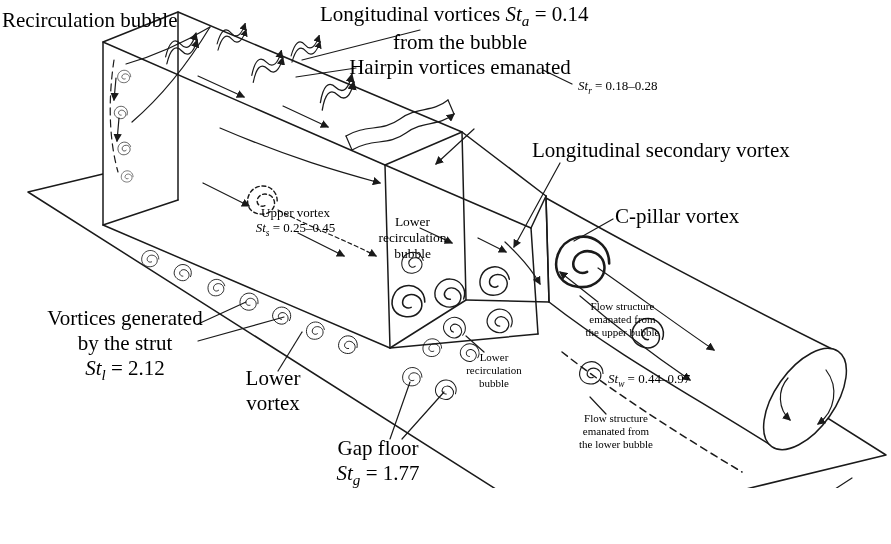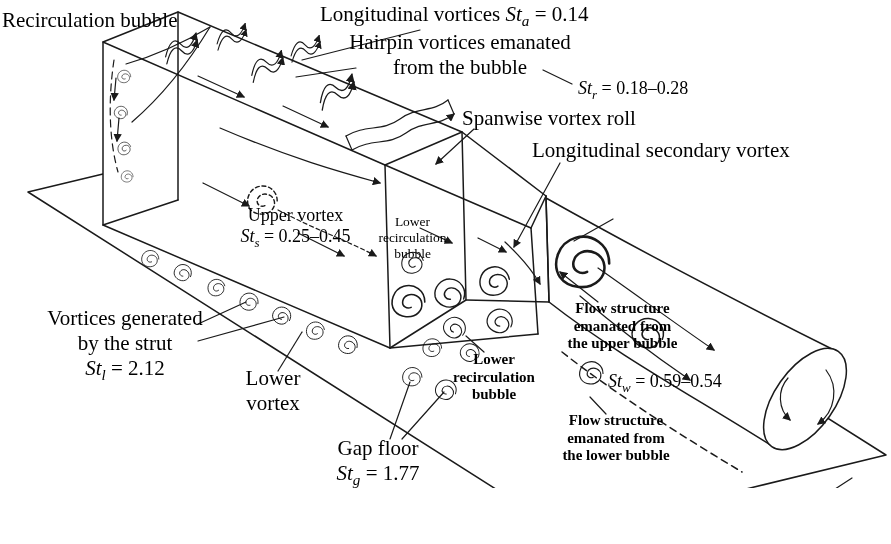--- a/index.html
+++ b/index.html
@@ -8,23 +8,23 @@
     font-family:"Liberation Serif", serif; color:#000000; overflow:hidden;
   }
   .fig svg { position:absolute; left:0; top:0; }
   .ln { fill:none; stroke:#1a1a1a; stroke-width:1.5; stroke-linecap:round; stroke-linejoin:round; }
   .thin { stroke-width:1.2; }
   .fillw { fill:#ffffff; }
   .dash  { stroke-dasharray:7 5; }
   .dash2 { stroke-dasharray:4 3; }
   .lbl { position:absolute; line-height:1.18; white-space:nowrap; }
   .big { font-size:21px; }
-  .med { font-size:18px; }
+  .med { font-size:13px; }
   .sm  { font-size:13.5px; }
-  .sm2 { font-size:15px;font-weight:bold; }
+  .sm2 { font-size:11px; }
   .ctr { text-align:center; }
   .lbl i { font-style:italic;text-align:right; }
   .lbl sub { font-style:italic; font-size:0.72em; }
 </style>
 </head>
 <body>
 
 <div class="fig">
 
   <svg width="891" height="544" viewBox="0 0 891 544">
@@ -160,36 +160,36 @@
 
   <div class="lbl big" style="left:2px; top:8px;">
     <span>Recirculation bubble</span>
   </div>
 
   <div class="lbl big" style="left:320px; top:2px;">
     <span>Longitudinal vortices </span><i>St</i><sub>a</sub><span> = 0.14</span>
   </div>
 
   <div class="lbl big ctr" style="left:325px; top:30px; width:270px;">
+    <div>from the bubble</div>
     <div>Hairpin vortices emanated</div>
-    <div>from the bubble</div>
   </div>
 
   <div class="lbl med" style="left:578px; top:78px;">
     <i>St</i><sub>r</sub><span> = 0.18–0.28</span>
   </div>
 
-  <div class="lbl big" style="left:462px; top:106px;">
-    <span>Spanwise vortex roll</span>
-  </div>
 
   <div class="lbl big" style="left:532px; top:138px;">
     <span>Longitudinal secondary vortex</span>
   </div>
 
+  <div class="lbl big" style="left:615px; top:204px;">
+    <span>C-pillar vortex</span>
+  </div>
 
   <div class="lbl med ctr" style="left:233px; top:205px; width:125px;">
     <div>Upper vortex</div>
     <div><i>St</i><sub>s</sub><span> = 0.25–0.45</span></div>
   </div>
 
   <div class="lbl sm ctr" style="left:365px; top:214px; width:95px;">
     <div>Lower</div>
     <div>recirculation</div>
     <div>bubble</div>
@@ -212,21 +212,21 @@
     <div>bubble</div>
   </div>
 
   <div class="lbl sm2 ctr" style="left:550px; top:300px; width:145px;">
     <div>Flow structure</div>
     <div>emanated from</div>
     <div>the upper bubble</div>
   </div>
 
   <div class="lbl med" style="left:608px; top:371px;">
-    <i>St</i><sub>w</sub><span> = 0.59–0.54</span>
+    <i>St</i><sub>w</sub><span> = 0.44–0.97</span>
   </div>
 
   <div class="lbl sm2 ctr" style="left:546px; top:412px; width:140px;">
     <div>Flow structure</div>
     <div>emanated from</div>
     <div>the lower bubble</div>
   </div>
 
   <div class="lbl big ctr" style="left:318px; top:436px; width:120px;">
     <div>Gap floor</div>

